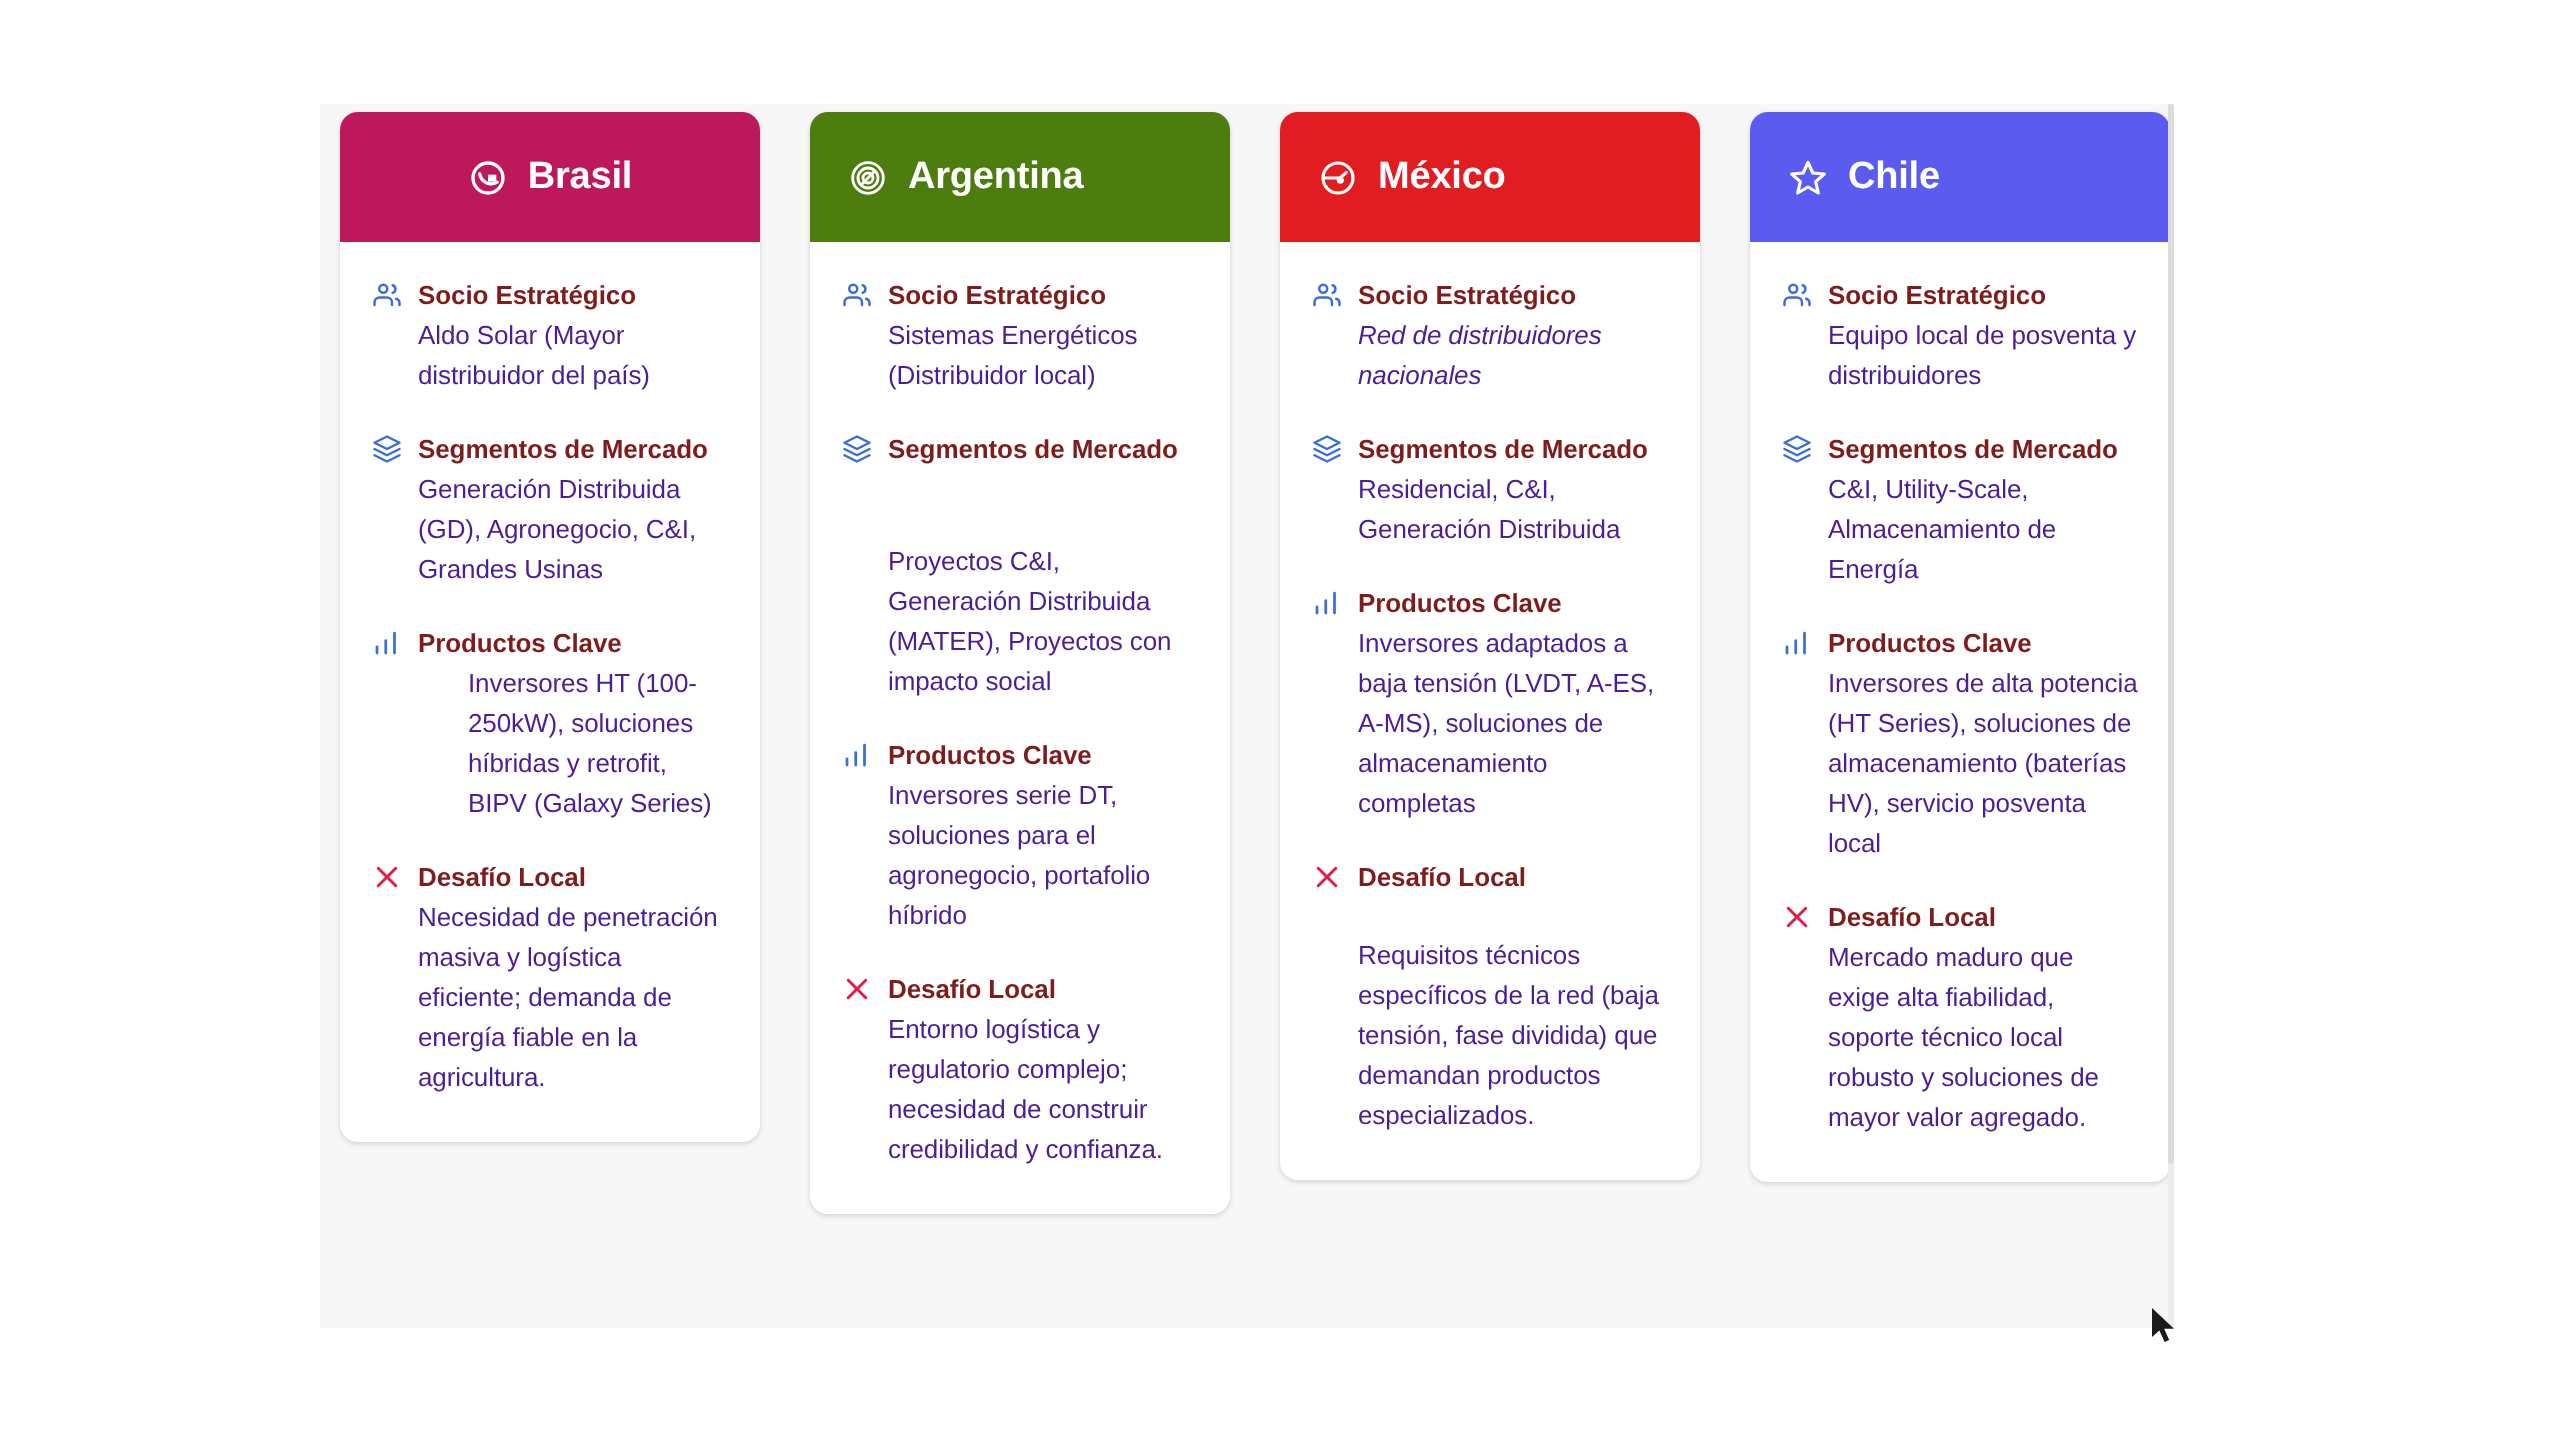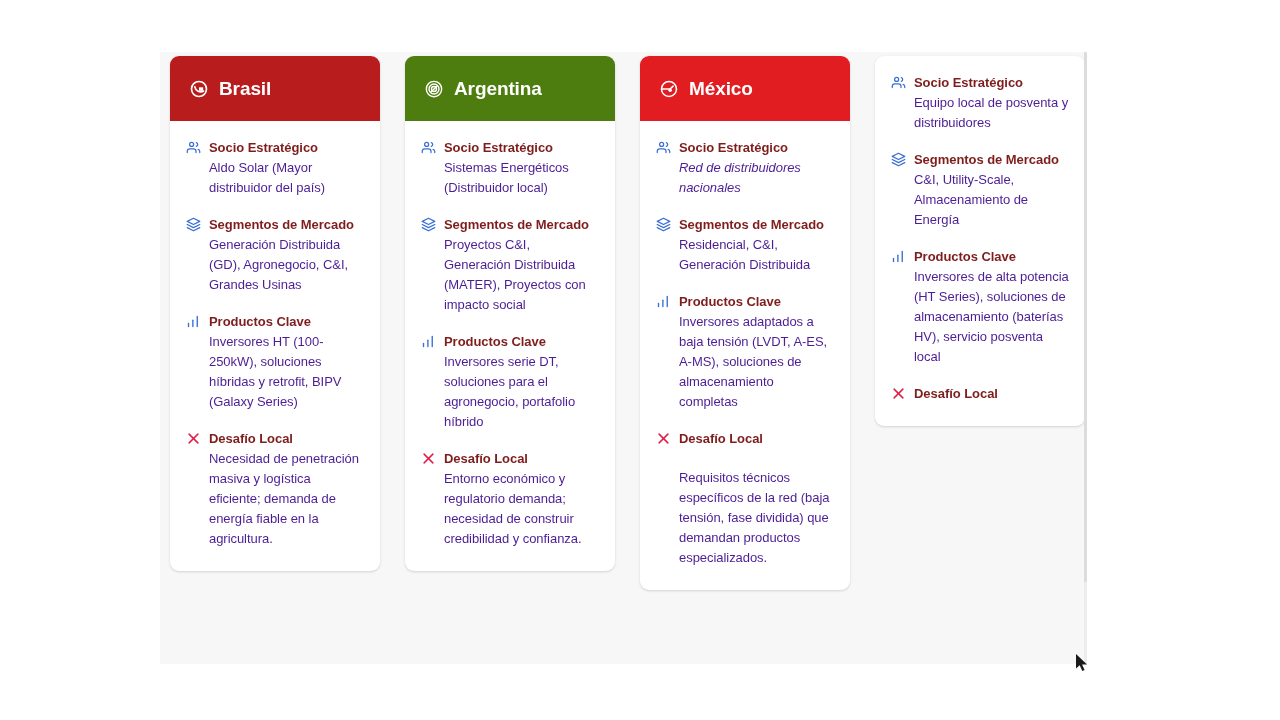--- a/index.html
+++ b/index.html
@@ -144,21 +144,21 @@
 </head>
 <body>
 
 <div id="viewport">
 
   <div id="panel"></div>
 
   <div id="grid">
 
     <div class="card">
-      <div class="card-header" style="background-color: #b91c1c;">
+      <div class="card-header" style="background-color: #be185d; justify-content: center;">
         <span class="flag-icon">
           <svg viewBox="0 0 24 24" fill="none" stroke="#ffffff" stroke-width="2" stroke-linecap="round" stroke-linejoin="round">
             <circle cx="12" cy="12" r="9"></circle>
             <path d="M7 9.5 A7 7 0 0 0 17.5 14.5"></path>
             <rect x="12" y="10" width="5" height="4.2" fill="#ffffff" stroke="none"></rect>
           </svg>
         </span>
         <span class="card-title">Brasil</span>
       </div>
       <div class="card-body">
@@ -195,21 +195,21 @@
         <div class="item">
           <span class="item-icon">
             <svg viewBox="0 0 24 24" fill="none" stroke="#3b6fd4" stroke-width="2.2" stroke-linecap="round">
               <line x1="4" y1="20" x2="4" y2="15"></line>
               <line x1="11" y1="20" x2="11" y2="10"></line>
               <line x1="18" y1="20" x2="18" y2="4"></line>
             </svg>
           </span>
           <span class="item-text">
             <span class="item-label" style="display: block;">Productos Clave</span>
-            <span class="item-value" style="display: block;">Inversores HT (100-250kW), soluciones híbridas y retrofit, BIPV (Galaxy Series)</span>
+            <span class="item-value" style="display: block; margin-left: 25px;">Inversores HT (100-250kW), soluciones híbridas y retrofit, BIPV (Galaxy Series)</span>
           </span>
         </div>
 
         <div class="item">
           <span class="item-icon">
             <svg viewBox="0 0 24 24" fill="none" stroke="#e11d48" stroke-width="2.4" stroke-linecap="round">
               <line x1="5" y1="5" x2="19" y2="19"></line>
               <line x1="19" y1="5" x2="5" y2="19"></line>
             </svg>
           </span>
@@ -254,21 +254,21 @@
         <div class="item">
           <span class="item-icon">
             <svg viewBox="0 0 24 24" fill="none" stroke="#3b6fd4" stroke-width="2" stroke-linecap="round" stroke-linejoin="round">
               <path d="M12 2 2 7l10 5 10-5-10-5z"></path>
               <path d="M2 12l10 5 10-5"></path>
               <path d="M2 17l10 5 10-5"></path>
             </svg>
           </span>
           <span class="item-text">
             <span class="item-label" style="display: block;">Segmentos de Mercado</span>
-            <span class="item-value" style="display: block;">Proyectos C&amp;I, Generación Distribuida (MATER), Proyectos con impacto social</span>
+            <span class="item-value" style="display: block; margin-top: 36px;">Proyectos C&amp;I, Generación Distribuida (MATER), Proyectos con impacto social</span>
           </span>
         </div>
 
         <div class="item">
           <span class="item-icon">
             <svg viewBox="0 0 24 24" fill="none" stroke="#3b6fd4" stroke-width="2.2" stroke-linecap="round">
               <line x1="4" y1="20" x2="4" y2="15"></line>
               <line x1="11" y1="20" x2="11" y2="10"></line>
               <line x1="18" y1="20" x2="18" y2="4"></line>
             </svg>
@@ -281,21 +281,21 @@
 
         <div class="item">
           <span class="item-icon">
             <svg viewBox="0 0 24 24" fill="none" stroke="#e11d48" stroke-width="2.4" stroke-linecap="round">
               <line x1="5" y1="5" x2="19" y2="19"></line>
               <line x1="19" y1="5" x2="5" y2="19"></line>
             </svg>
           </span>
           <span class="item-text">
             <span class="item-label" style="display: block;">Desafío Local</span>
-            <span class="item-value" style="display: block;">Entorno económico y regulatorio demanda; necesidad de construir credibilidad y confianza.</span>
+            <span class="item-value" style="display: block;">Entorno logística y regulatorio complejo; necesidad de construir credibilidad y confianza.</span>
           </span>
         </div>
 
       </div>
     </div>
 
     <div class="card">
       <div class="card-header" style="background-color: rgb(225, 29, 34);">
         <span class="flag-icon">
           <svg viewBox="0 0 24 24" fill="none" stroke="#ffffff" stroke-width="1.9" stroke-linecap="round" stroke-linejoin="round">
@@ -362,20 +362,28 @@
           <span class="item-text">
             <span class="item-label" style="display: block;">Desafío Local</span>
             <span class="item-value" style="display: block; margin-top: 19px;">Requisitos técnicos específicos de la red (baja tensión, fase dividida) que demandan productos especializados.</span>
           </span>
         </div>
 
       </div>
     </div>
 
     <div class="card">
+      <div class="card-header" style="background-color: rgb(91, 91, 239);">
+        <span class="flag-icon">
+          <svg viewBox="0 0 24 24" fill="none" stroke="#ffffff" stroke-width="1.9" stroke-linecap="round" stroke-linejoin="round">
+            <polygon points="12,2.6 14.9,9 21.8,9.6 16.6,14.2 18.2,21 12,17.4 5.8,21 7.4,14.2 2.2,9.6 9.1,9"></polygon>
+          </svg>
+        </span>
+        <span class="card-title">Chile</span>
+      </div>
       <div class="card-body">
 
         <div class="item">
           <span class="item-icon">
             <svg viewBox="0 0 24 24" fill="none" stroke="#3b6fd4" stroke-width="2" stroke-linecap="round" stroke-linejoin="round">
               <path d="M16 20v-2a4 4 0 0 0-4-4H6a4 4 0 0 0-4 4v2"></path>
               <circle cx="9" cy="7" r="3.2"></circle>
               <path d="M22 20v-1.6a3.6 3.6 0 0 0-2.7-3.4"></path>
               <path d="M16.5 4.2a3.2 3.2 0 0 1 0 6.1"></path>
             </svg>
@@ -416,20 +424,21 @@
 
         <div class="item">
           <span class="item-icon">
             <svg viewBox="0 0 24 24" fill="none" stroke="#e11d48" stroke-width="2.4" stroke-linecap="round">
               <line x1="5" y1="5" x2="19" y2="19"></line>
               <line x1="19" y1="5" x2="5" y2="19"></line>
             </svg>
           </span>
           <span class="item-text">
             <span class="item-label" style="display: block;">Desafío Local</span>
+            <span class="item-value" style="display: block;">Mercado maduro que exige alta fiabilidad, soporte técnico local robusto y soluciones de mayor valor agregado.</span>
           </span>
         </div>
 
       </div>
     </div>
 
   </div>
 
   <div id="scroll-track"></div>
   <div id="scroll-thumb"></div>

